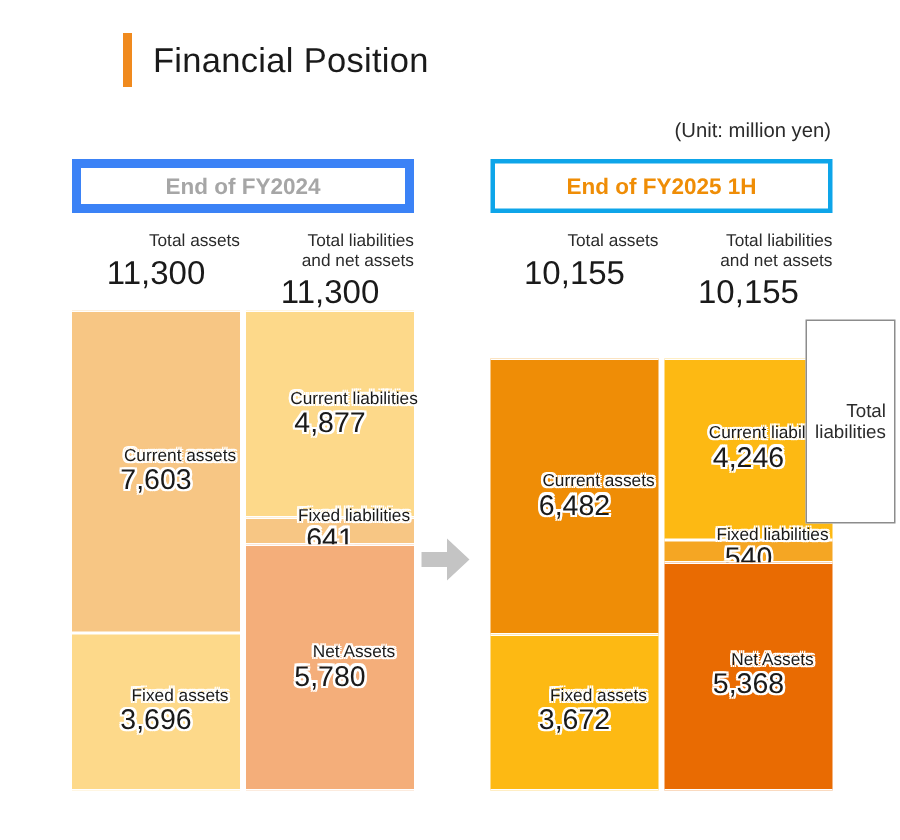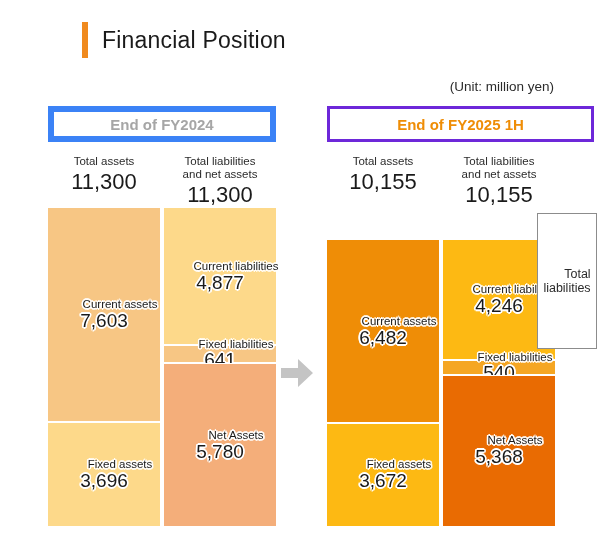--- a/index.html
+++ b/index.html
@@ -60,22 +60,22 @@
     background: #ffffff;
   }
   .period-box.left {
     left: 48px;
     width: 228px;
     border: 6px solid #3b82f6;
     color: #a6a6a6;
   }
   .period-box.right {
     left: 327px;
-    width: 267px;
-    border: 3px solid #6d28d9;
+    width: 228px;
+    border: 3px solid #0ea5e9;
     color: #EF8D06;
   }
 
   
   .panel {
     position: absolute;
     top: 155px;
   }
   .panel.left  { left: 48px;  }
   .panel.right { left: 327px; }
@@ -86,20 +86,21 @@
   }
   .col-head {
     text-align: center;
     box-sizing: border-box;
   }
   .col-head .cap {
     font-size: 11.5px;
     line-height: 13px;
     color: #2b2b2b;
     white-space: pre-line;
+    text-align: right;
   }
   .col-head .amt {
     font-size: 22px;
     line-height: 25px;
     color: #1a1a1a;
     margin-top: 1px;
   }
 
   .cols {
     display: flex;

